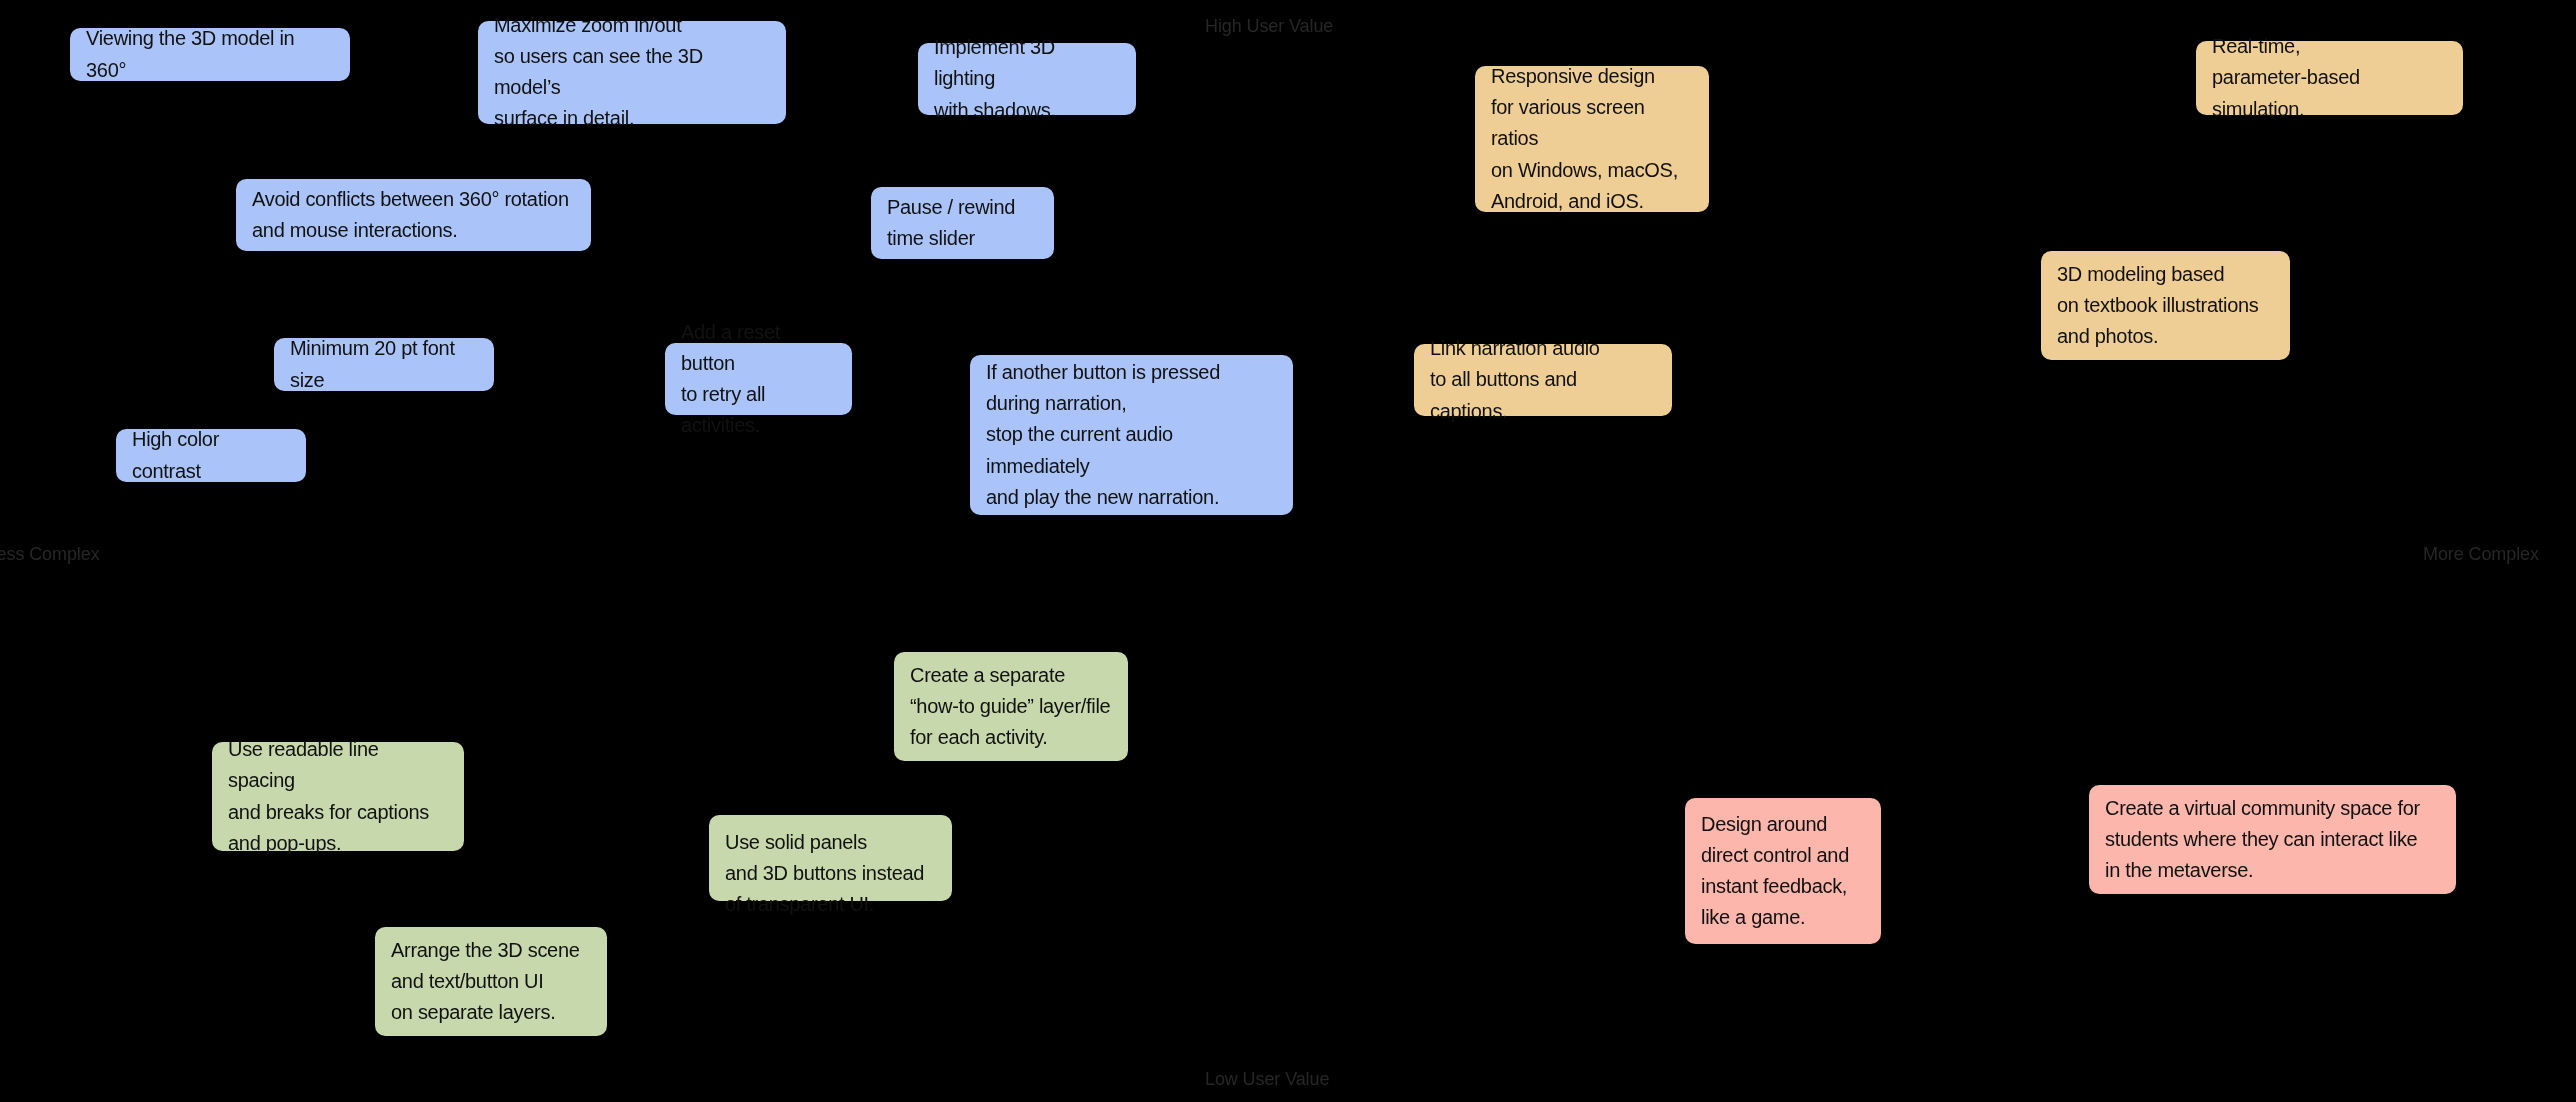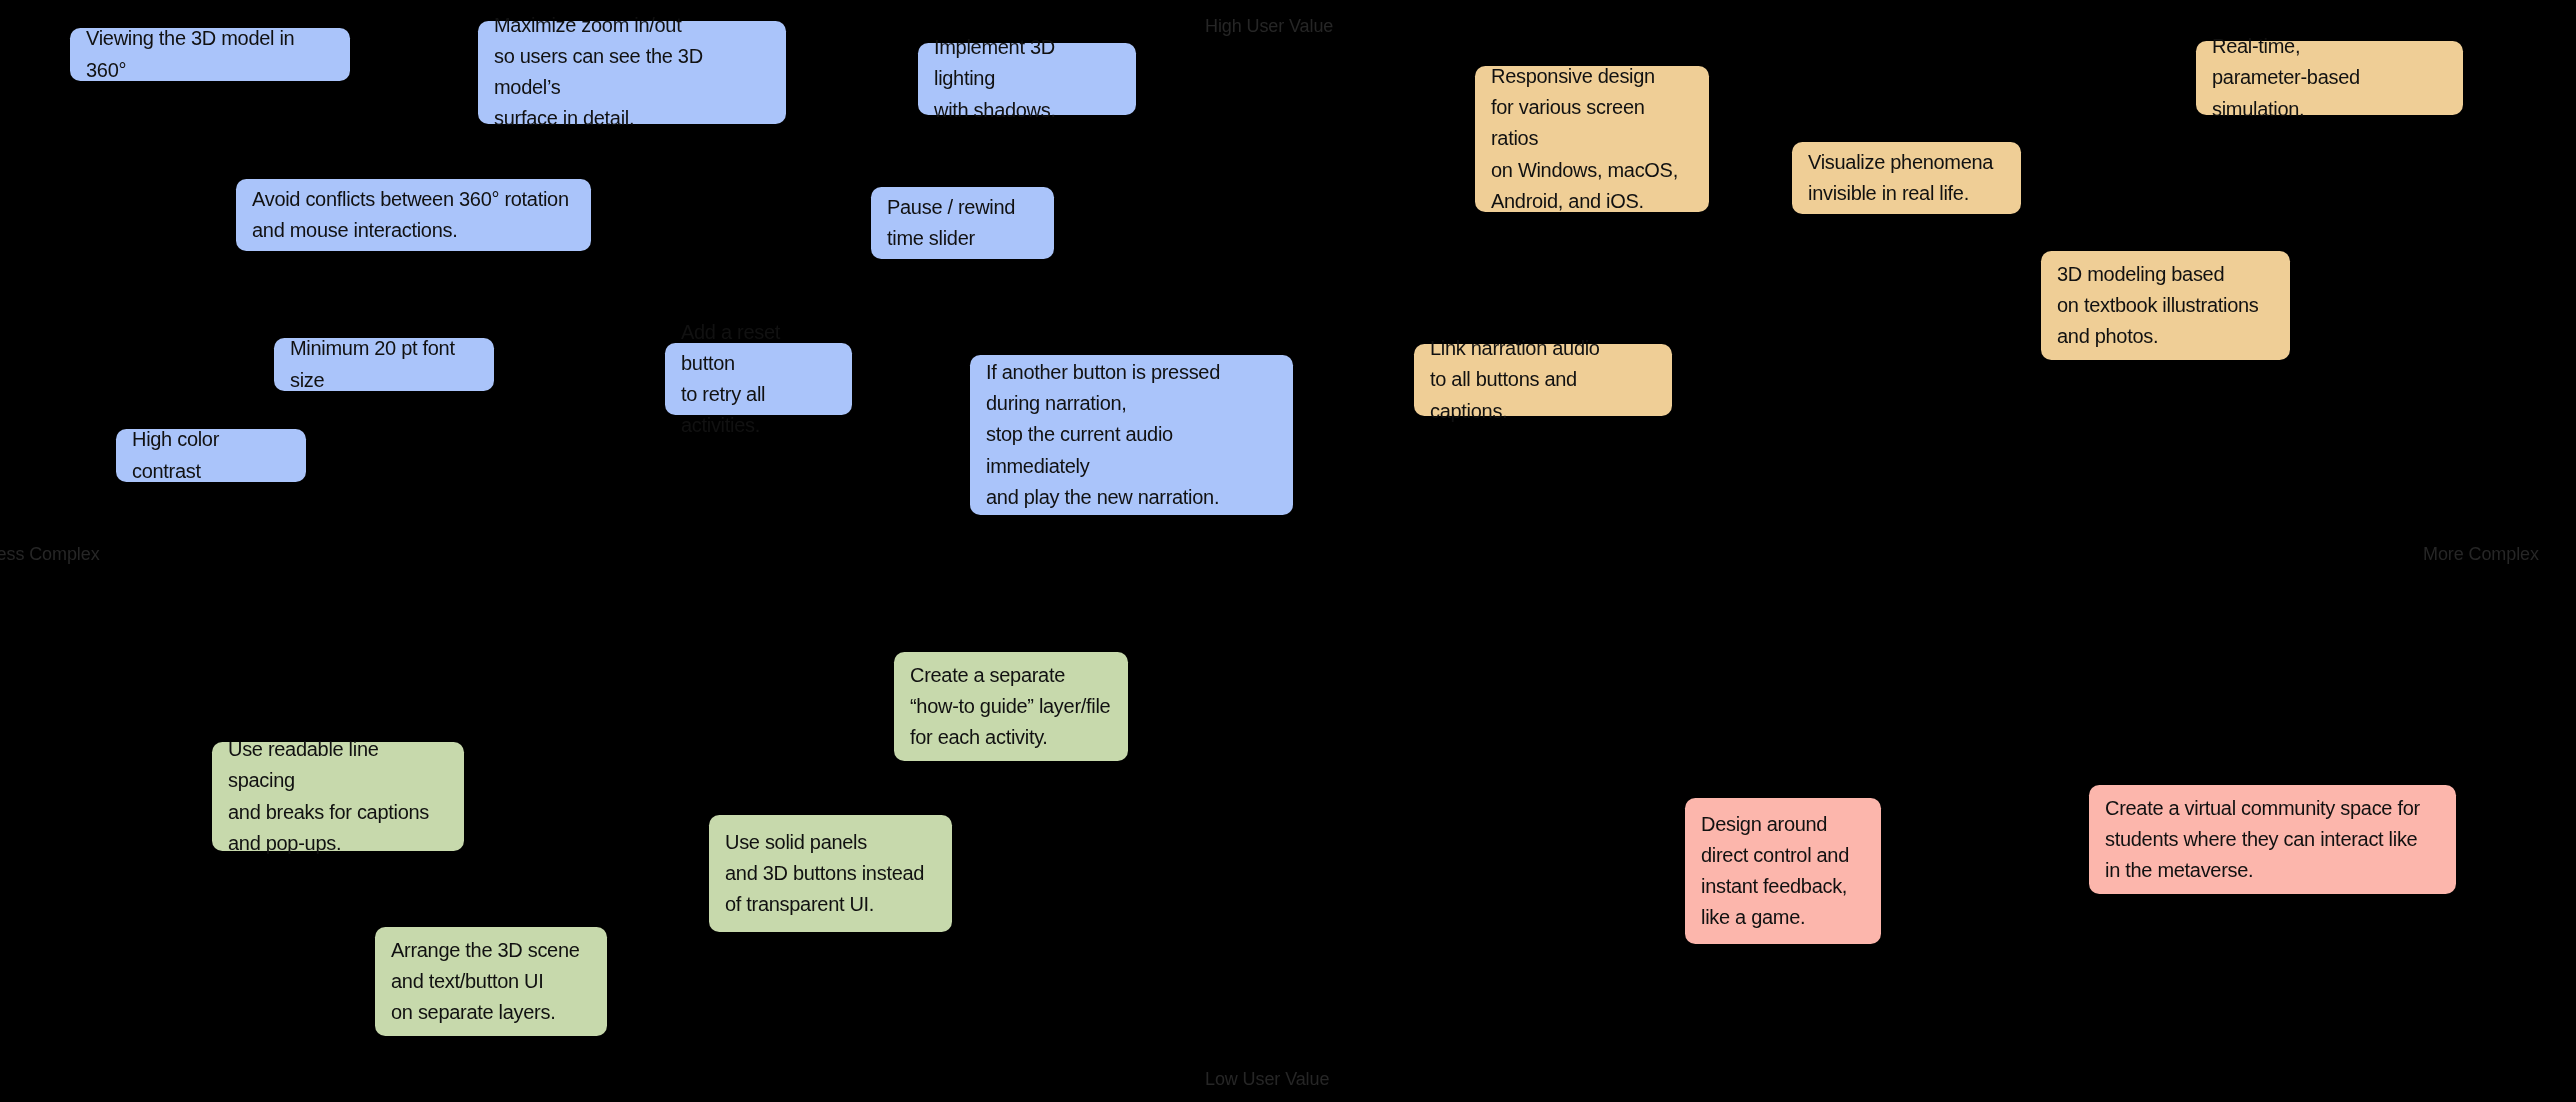--- a/index.html
+++ b/index.html
@@ -134,24 +134,20 @@
     <span class="line">and play the new narration.</span>
   </div>
 
   <div class="note c-tan" style="left:1475px;top:66px;width:234px;height:146px;">
     <span class="line">Responsive design</span>
     <span class="line">for various screen ratios</span>
     <span class="line">on Windows, macOS,</span>
     <span class="line">Android, and iOS.</span>
   </div>
 
-  <div class="note c-tan" style="left:1792px;top:142px;width:229px;height:72px;">
-    <span class="line">Visualize phenomena</span>
-    <span class="line">invisible in real life.</span>
-  </div>
 
   <div class="note c-tan" style="left:2196px;top:41px;width:267px;height:74px;">
     <span class="line">Real-time,</span>
     <span class="line">parameter-based simulation.</span>
   </div>
 
   <div class="note c-tan" style="left:2041px;top:251px;width:249px;height:109px;">
     <span class="line">3D modeling based</span>
     <span class="line">on textbook illustrations</span>
     <span class="line">and photos.</span>
@@ -167,21 +163,21 @@
     <span class="line">“how-to guide” layer/file</span>
     <span class="line">for each activity.</span>
   </div>
 
   <div class="note c-green" style="left:212px;top:742px;width:252px;height:109px;">
     <span class="line">Use readable line spacing</span>
     <span class="line">and breaks for captions</span>
     <span class="line">and pop-ups.</span>
   </div>
 
-  <div class="note c-green" style="left:709px;top:815px;width:243px;height:117px;justify-content:space-between;">
+  <div class="note c-green" style="left:709px;top:815px;width:243px;height:86px;justify-content:space-between;">
     <span class="line">Use solid panels</span>
     <span class="line">and 3D buttons instead</span>
     <span class="line">of transparent UI.</span>
   </div>
 
   <div class="note c-green" style="left:375px;top:927px;width:232px;height:109px;">
     <span class="line">Arrange the 3D scene</span>
     <span class="line">and text/button UI</span>
     <span class="line">on separate layers.</span>
   </div>

